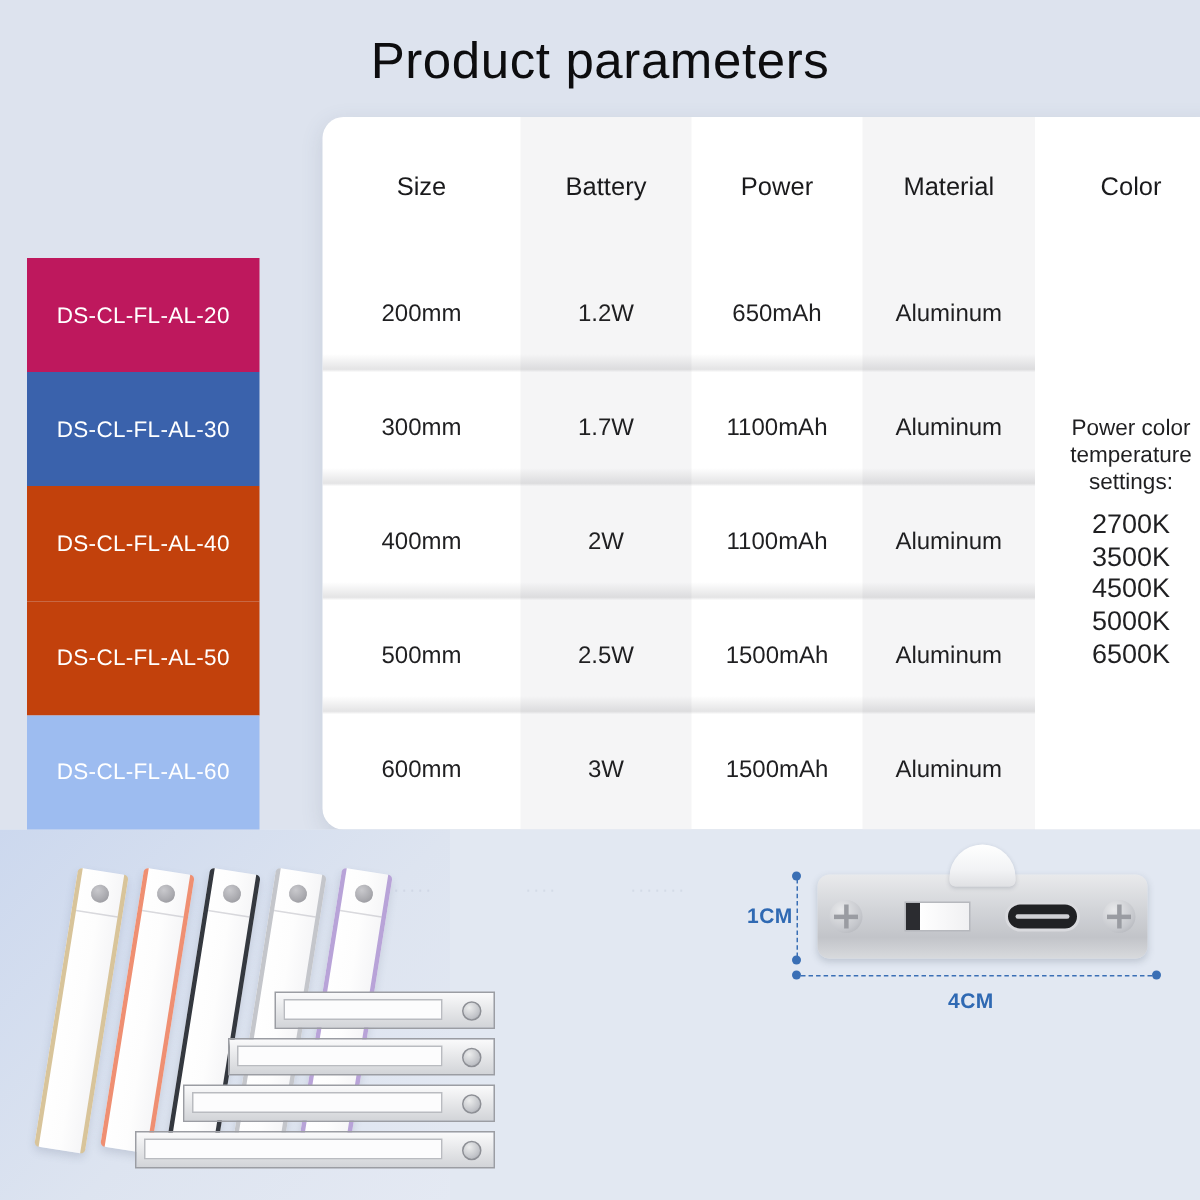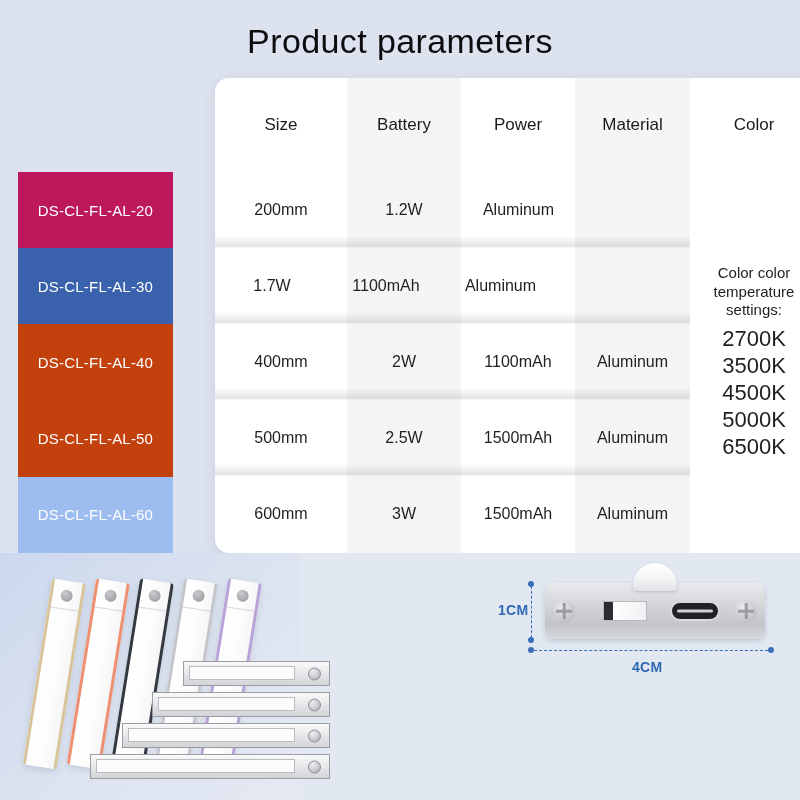--- a/index.html
+++ b/index.html
@@ -86,21 +86,21 @@
     background:#ffffff;
     display:flex; flex-direction:column;
     align-items:center; justify-content:center;
     z-index:4;
   }
   #color-heading {
     font-size:15px; color:#1f1f21; line-height:1.22;
     text-align:center; white-space:pre-line;
     margin-bottom:7px;
   }
-  .kelvin { font-size:22px; color:#1f1f21; line-height:1.22; text-align:center; }
+  .kelvin { font-size:18px; color:#1f1f21; line-height:1.22; text-align:center; }
 
   
   #model-column {
     position:absolute;
     left:18px; top:172px;
     width:155px; height:381px;
     z-index:6;
   }
   .model-cell {
     height:76.2px;
@@ -255,24 +255,26 @@
     <div class="th c-battery">Battery</div>
     <div class="th c-power">Power</div>
     <div class="th c-material">Material</div>
     <div class="th c-color">Color</div>
   </div>
 
   <div id="table-body">
     <div class="t-row">
       <div class="td c-size">200mm</div>
       <div class="td c-power">1.2W</div>
+      <div class="td c-battery">650mAh</div>
       <div class="td c-material">Aluminum</div>
       <div class="row-div"></div>
     </div>
     <div class="t-row">
+      <div class="td c-size">300mm</div>
       <div class="td c-power">1.7W</div>
       <div class="td c-battery">1100mAh</div>
       <div class="td c-material">Aluminum</div>
       <div class="row-div"></div>
     </div>
     <div class="t-row">
       <div class="td c-size">400mm</div>
       <div class="td c-power">2W</div>
       <div class="td c-battery">1100mAh</div>
       <div class="td c-material">Aluminum</div>
@@ -287,21 +289,21 @@
     </div>
     <div class="t-row">
       <div class="td c-size">600mm</div>
       <div class="td c-power">3W</div>
       <div class="td c-battery">1500mAh</div>
       <div class="td c-material">Aluminum</div>
     </div>
   </div>
 
   <div id="color-cell">
-    <div id="color-heading">Color color
+    <div id="color-heading">Power color
 temperature
 settings:</div>
     <div class="kelvin">2700K</div>
     <div class="kelvin">3500K</div>
     <div class="kelvin">4500K</div>
     <div class="kelvin">5000K</div>
     <div class="kelvin">6500K</div>
   </div>
 </div>
 

